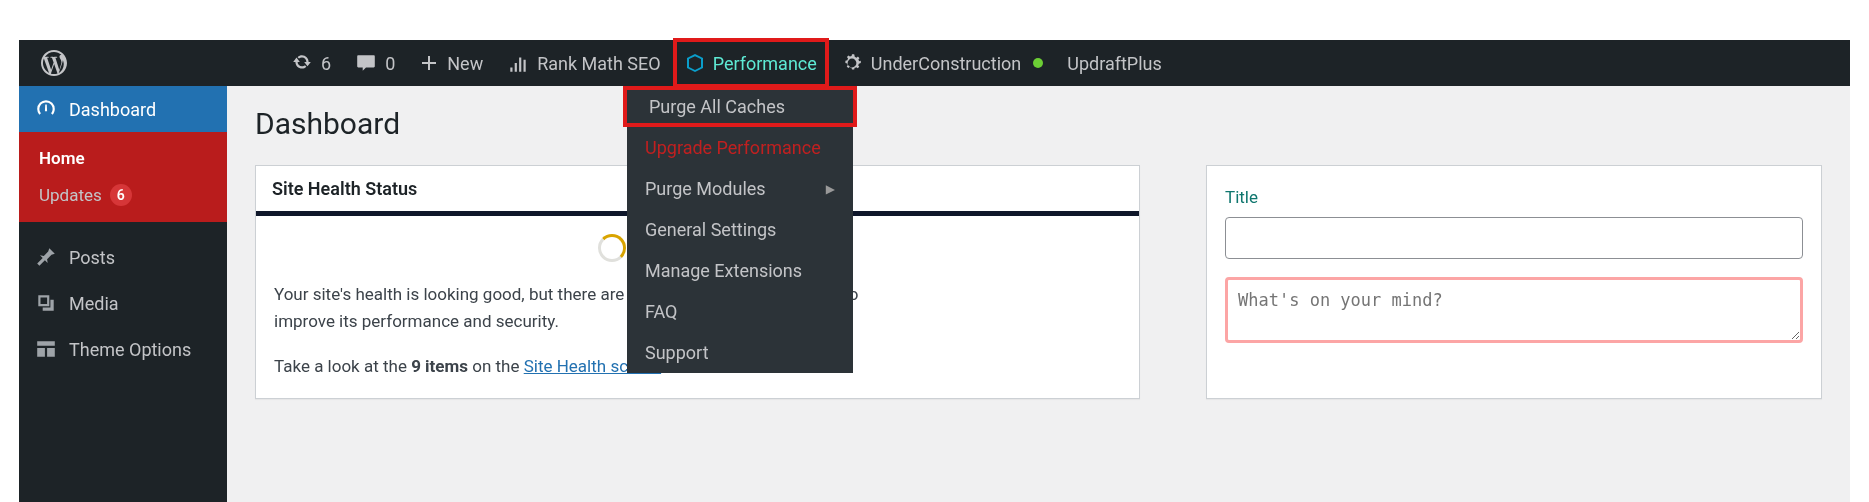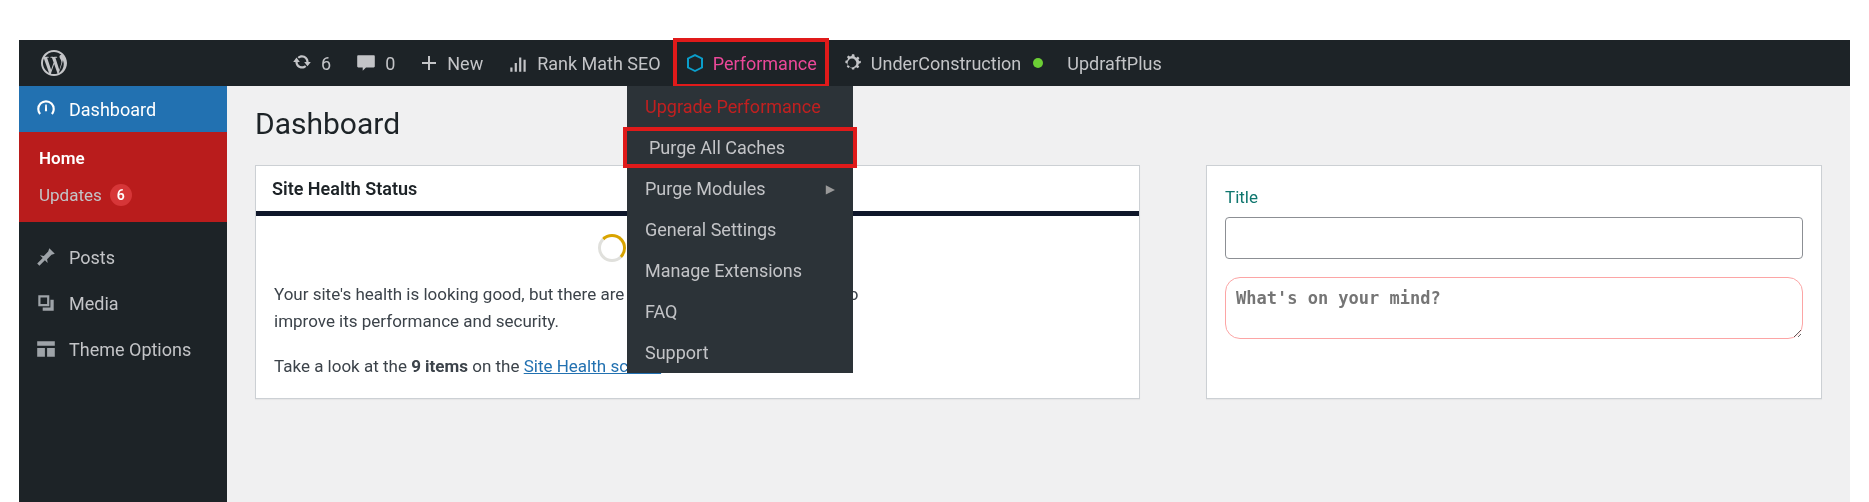--- a/index.html
+++ b/index.html
@@ -38,21 +38,21 @@
     display: flex;
     align-items: center;
     padding: 0 12px;
     height: 46px;
     cursor: pointer;
     gap: 8px;
   }
   .wp-logo { width: 26px; height: 26px; }
   .ab-icon { display: inline-flex; align-items: center; justify-content: center; }
   .count-badge { color: #c3c4c7; }
-  .perf-item { color: #ec4899; position: relative; }
+  .perf-item { color: #5eead4; position: relative; }
   .perf-item .ab-icon svg { fill: #0a9ecb; }
   .perf-highlight {
     position: absolute;
     border: 4px solid #e01a1a;
     top: -2px; left: 0; right: 0; bottom: -2px;
     pointer-events: none;
   }
   .status-dot {
     width: 10px; height: 10px; border-radius: 50%;
     background: #6cce35; display: inline-block; margin-left: 4px;
@@ -218,26 +218,25 @@
     width: 100%;
     border: 1px solid #8c8f94;
     border-radius: 4px;
     height: 42px;
     padding: 6px 10px;
     font-size: 17px;
     margin-bottom: 18px;
   }
   .form-textarea {
     width: 100%;
-    border: 1px solid #fca5a5;
-    border-radius: 15px;
+    border: 3px solid #fca5a5;
+    border-radius: 4px;
     padding: 10px;
     font-size: 17px;
     color: #888;
-    font-weight: bold;
   }
 </style>
 </head>
 <body>
 
 <div class="outer">
 
   <div class="adminbar">
     <div class="ab-item">
       <span class="ab-icon">
@@ -296,25 +295,25 @@
       </span>
       <span>UnderConstruction</span>
       <span class="status-dot"></span>
     </div>
     <div class="ab-item">
       <span>UpdraftPlus</span>
     </div>
   </div>
 
   <div class="dropdown">
+    <div class="dd-item purge-all">
+        <span>Purge All Caches</span>
+      </div>
     <div class="dd-item upgrade">
         <span>Upgrade Performance</span>
-      </div>
-    <div class="dd-item purge-all">
-        <span>Purge All Caches</span>
       </div>
     <div class="dd-item">
       <span>Purge Modules</span>
       <span class="dd-arrow">▶</span>
     </div>
     <div class="dd-item">
         <span>General Settings</span>
       </div>
     <div class="dd-item">
         <span>Manage Extensions</span>

